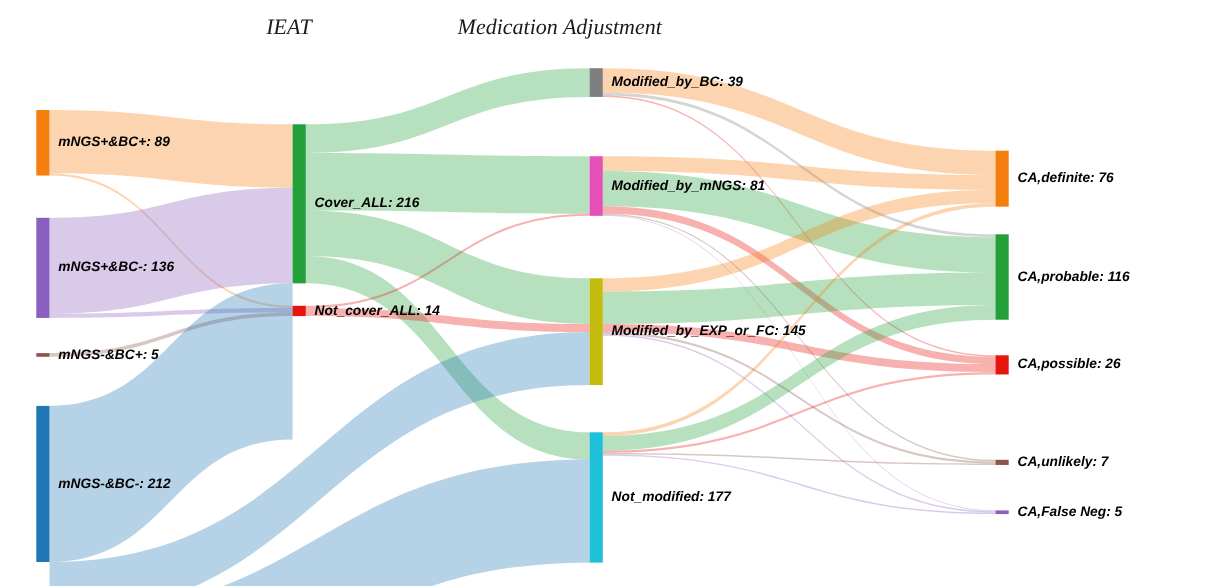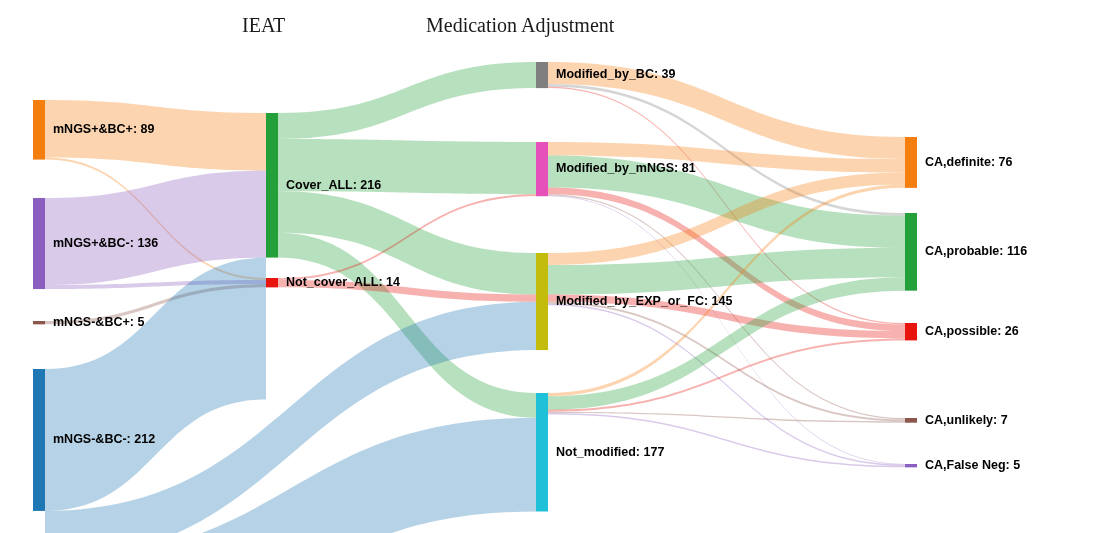--- a/index.html
+++ b/index.html
@@ -7,20 +7,21 @@
     padding: 0;
     background: #ffffff;
   }
   #canvas {
     position: relative;
     width: 1109px;
     height: 533px;
     background: #ffffff;
     overflow: hidden;
     font-family: "Liberation Sans", sans-serif;
+    font-style: italic;
   }
   .col-header {
     position: absolute;
     font-family: "Liberation Serif", serif;
     font-size: 20px;
     color: #1a1a1a;
     white-space: nowrap;
     top: 14px;
   }
   svg.sankey {
@@ -36,21 +37,21 @@
     fill: #000000;
     dominant-baseline: middle;
   }
 </style>
 </head>
 <body>
 
 <div id="canvas">
 
   <div class="col-header" style="left:242px">IEAT</div>
-  <div class="col-header" style="left:426px">Medication Adjustment</div>
+  <div class="col-header" style="left:416px">Medication Adjustment</div>
 
   <svg class="sankey" viewBox="0 0 1109 533">
     <g id="links-layer">
         <path d="M45,100C155.5,100 155.5,113 266,113L266,170.5684C155.5,170.5684 155.5,157.5684 45,157.5684Z" fill="#f57f0e" fill-opacity="0.33" stroke="none"></path>
         <path d="M45,157.5684C155.5,157.5684 155.5,278 266,278L266,280.0082C155.5,280.0082 155.5,159.57659999999998 45,159.57659999999998Z" fill="#f57f0e" fill-opacity="0.33" stroke="none"></path>
         <path d="M45,198C155.5,198 155.5,170.5684 266,170.5684L266,257.5904C155.5,257.5904 155.5,285.022 45,285.022Z" fill="#8b5fbf" fill-opacity="0.33" stroke="none"></path>
         <path d="M45,285.022C155.5,285.022 155.5,280.0082 266,280.0082L266,284.02459999999996C155.5,284.02459999999996 155.5,289.03839999999997 45,289.03839999999997Z" fill="#8b5fbf" fill-opacity="0.33" stroke="none"></path>
         <path d="M45,321C155.5,321 155.5,284.0246 266,284.0246L266,287.3716C155.5,287.3716 155.5,324.347 45,324.347Z" fill="#8c564b" fill-opacity="0.33" stroke="none"></path>
         <path d="M45,369C155.5,369 155.5,257.5904 266,257.5904L266,399.5032C155.5,399.5032 155.5,510.9128 45,510.9128Z" fill="#1f77b4" fill-opacity="0.33" stroke="none"></path>
         <path d="M278,113C407,113 407,62 536,62L536,88.1066C407,88.1066 407,139.10660000000001 278,139.10660000000001Z" fill="#23a03a" fill-opacity="0.33" stroke="none"></path>

